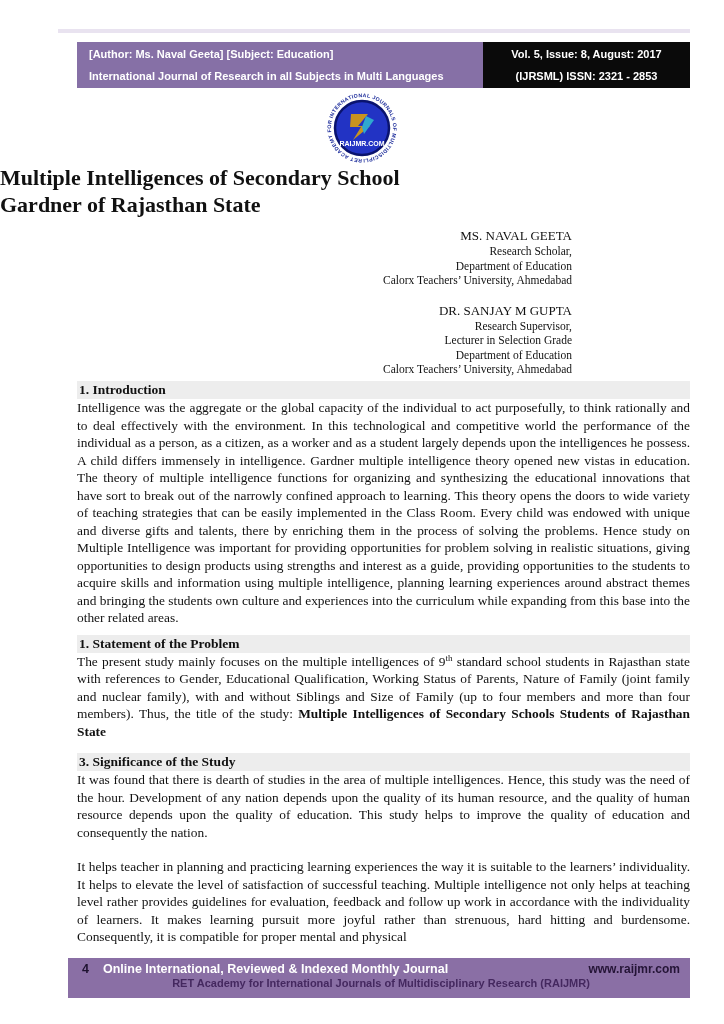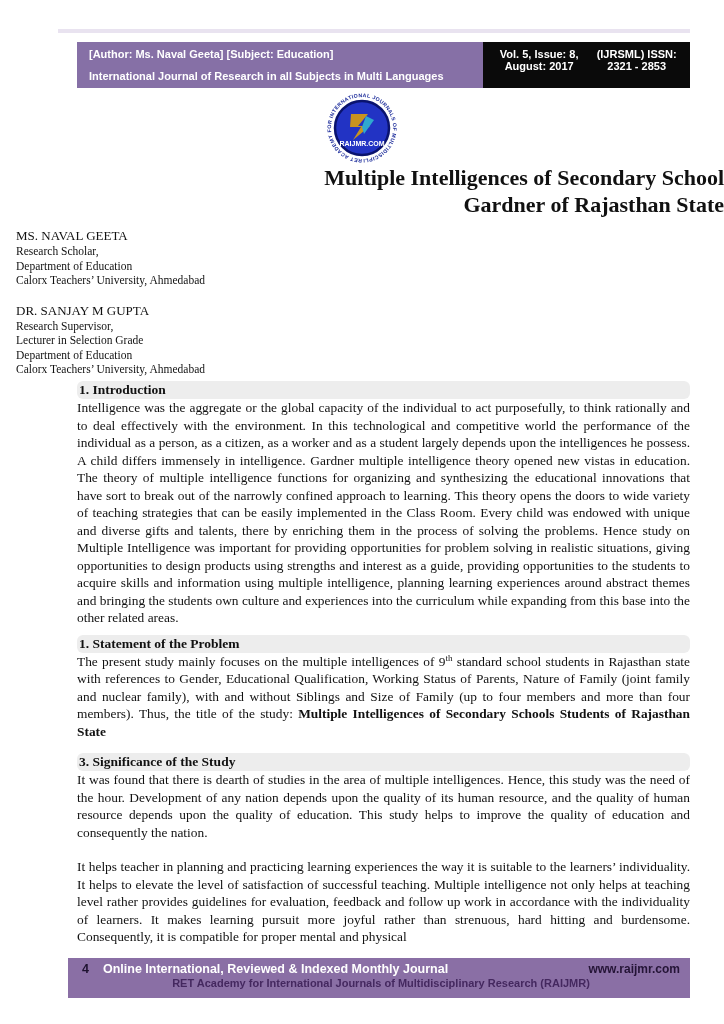--- a/index.html
+++ b/index.html
@@ -8,37 +8,37 @@
   
   .top-strip{position:absolute;left:58px;top:29px;width:632px;height:4px;background:#cfc0de;opacity:.45;}
 
   
   .header{position:absolute;left:77px;top:42px;width:613px;height:46px;display:flex;
           font-family:"Liberation Sans", sans-serif;font-weight:bold;}
   .header-left{flex:1;background:#8670A6;color:#ffffff;font-size:11px;
                display:flex;flex-direction:column;justify-content:space-between;
                padding:6px 8px 6px 12px;box-sizing:border-box;}
   .header-right{width:207px;background:#0a0a0a;color:#ffffff;font-size:11px;
-                display:flex;flex-direction:row;justify-content:space-between;
+                display:flex;flex-direction:column;justify-content:space-between;
                 padding:6px 6px;box-sizing:border-box;text-align:center;}
 
   
   .logo-wrap{position:absolute;left:0;top:90px;width:724px;display:flex;justify-content:center;}
 
   
-  .title{position:absolute;left:0;top:164px;width:724px;text-align:right;
+  .title{position:absolute;left:0;top:164px;width:724px;text-align:left;
          font-size:22px;font-weight:bold;line-height:27px;}
-  .authors{position:absolute;left:0;top:228px;width:572px;text-align:left;padding-left:16px;}
+  .authors{position:absolute;left:0;top:228px;width:572px;text-align:right;}
   .author-name{font-size:13px;line-height:16px;}
   .author-line{font-size:11.5px;line-height:14.5px;}
   .author-block + .author-block{margin-top:15px;}
 
   
   .content{position:absolute;left:77px;top:381px;width:613px;height:575px;overflow:hidden;}
-  .sec-heading{font-size:13.5px;font-weight:bold;background:#EDEDED;padding:1px 2px;line-height:16px;border-radius:6px;}
+  .sec-heading{font-size:13.5px;font-weight:bold;background:#EDEDED;padding:1px 2px;line-height:16px;}
   .content p{margin:0;font-size:13.4px;line-height:17.5px;text-align:justify;}
   .gap-s{height:8px;} .gap-m{height:13px;} .gap-p{height:17px;}
   sup{font-size:9px;line-height:0;}
   .bold{font-weight:bold;}
 
   
   .footer{position:absolute;left:68px;top:958px;width:622px;height:40px;background:#8A6FA5;
           font-family:"Liberation Sans", sans-serif;font-weight:bold;box-sizing:border-box;
           padding:4px 10px 4px 14px;}
   .footer-row1{display:flex;align-items:baseline;}

